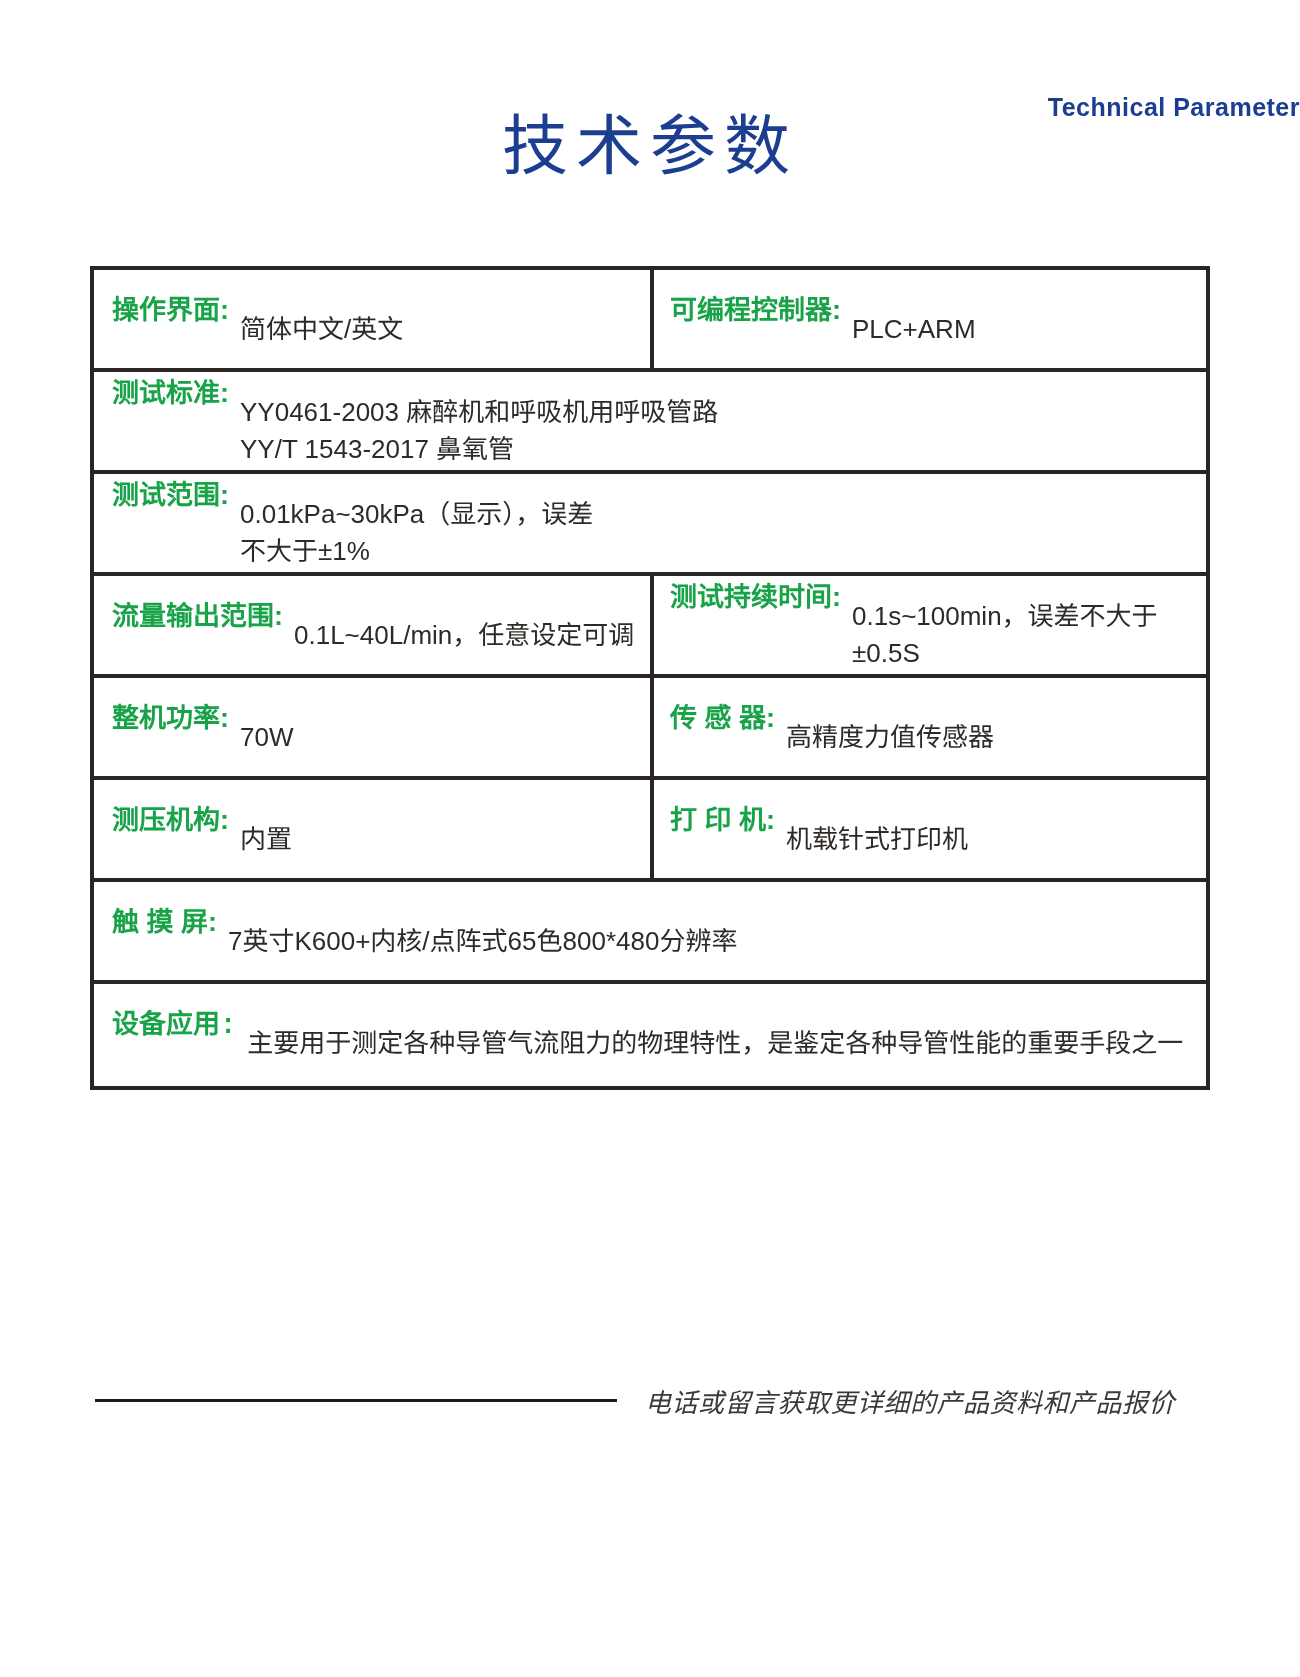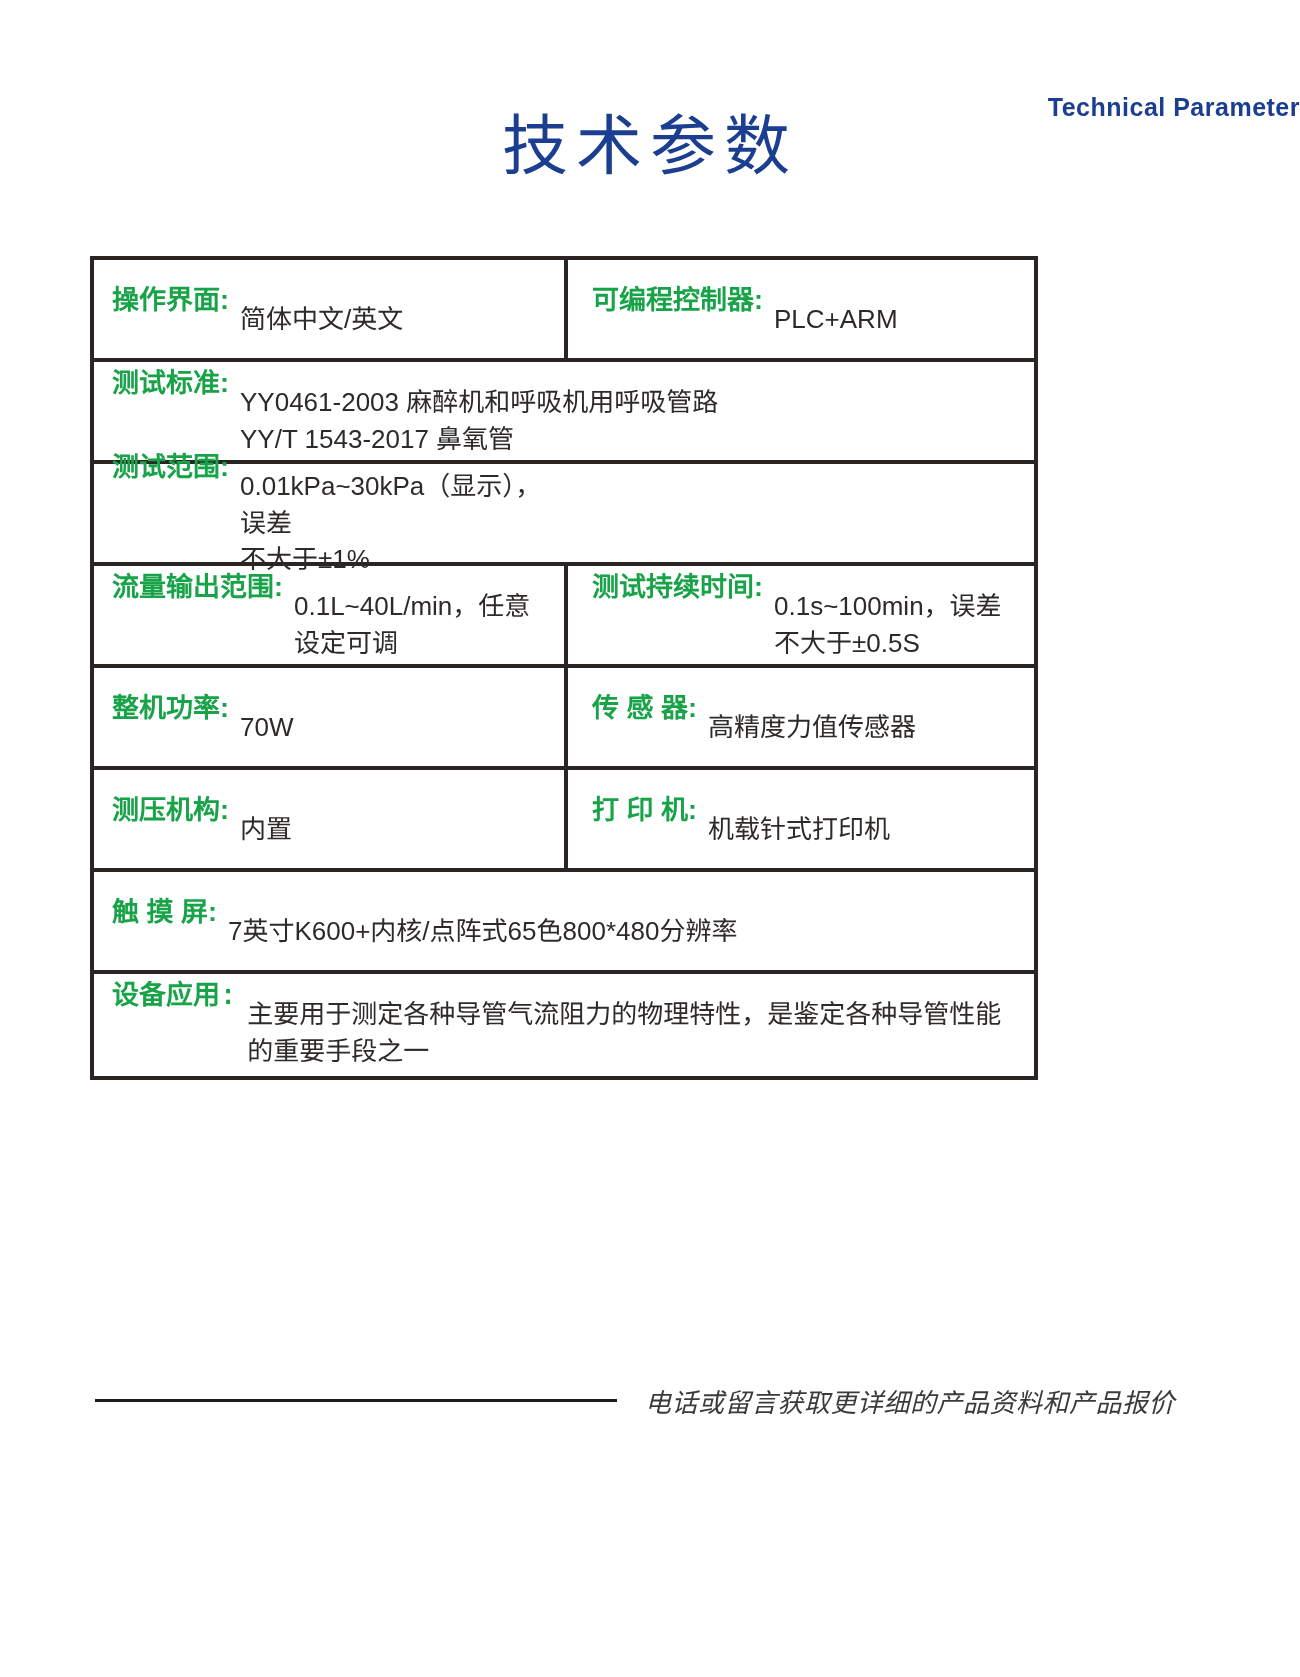--- a/index.html
+++ b/index.html
@@ -18,36 +18,36 @@
     text-align:right;color:var(--blue);
     font-size:25px;font-weight:bold;letter-spacing:0.5px;margin-top:37px;
   }
   .title-zh{
     position:absolute;top:92px;left:0;width:100%;
     text-align:center;color:var(--blue);
     font-size:66px;font-weight:400;letter-spacing:8px;
   }
 
   .spec-table{
-    position:absolute;left:90px;top:256px;width:948px;
+    position:absolute;left:90px;top:266px;width:1120px;
     border:4px solid var(--border);
     background:#ffffff;
   }
   .row{
     display:flex;height:102px;
     border-bottom:4px solid var(--border);
   }
   .row:last-child{border-bottom:none;font-family:Liberation Mono, monospace;}
   .cell{
     display:flex;align-items:center;
     height:100%;width:100%;
     padding:8px 14px 8px 18px;
   }
   .cell.half{width:50%;}
-  .cell.right{border-left:4px solid var(--border);padding-left:24px;}
+  .cell.right{border-left:4px solid var(--border);padding-left:16px;}
   .pair{display:flex;align-items:flex-start;}
   .lab{
     color:var(--green);font-weight:bold;font-size:27px;line-height:1.42;
     white-space:pre-wrap;flex:0 0 auto;
   }
   .val{
     color:var(--ink);font-size:26px;line-height:1.42;
     white-space:pre-wrap;margin-left:11px;margin-top:20px;
   }
 

